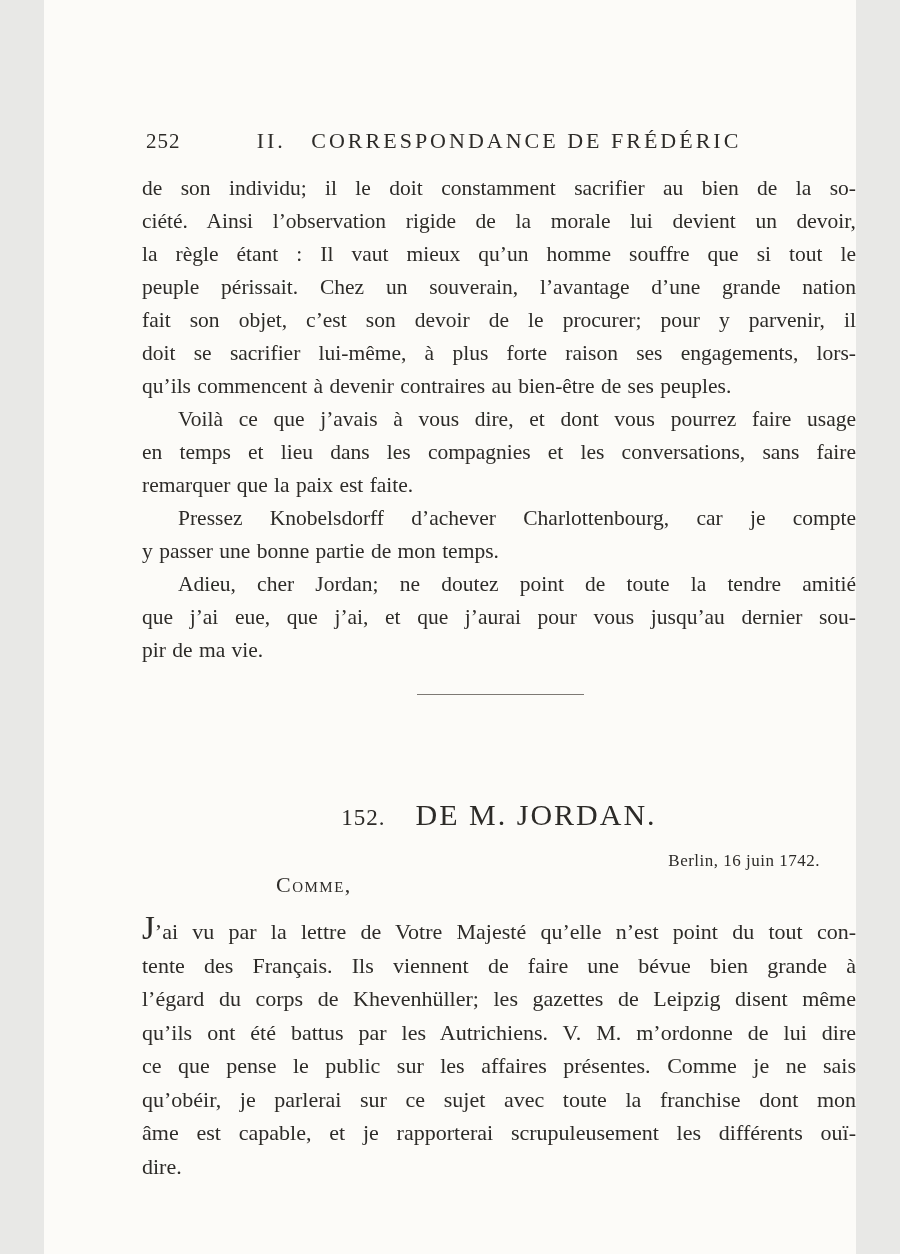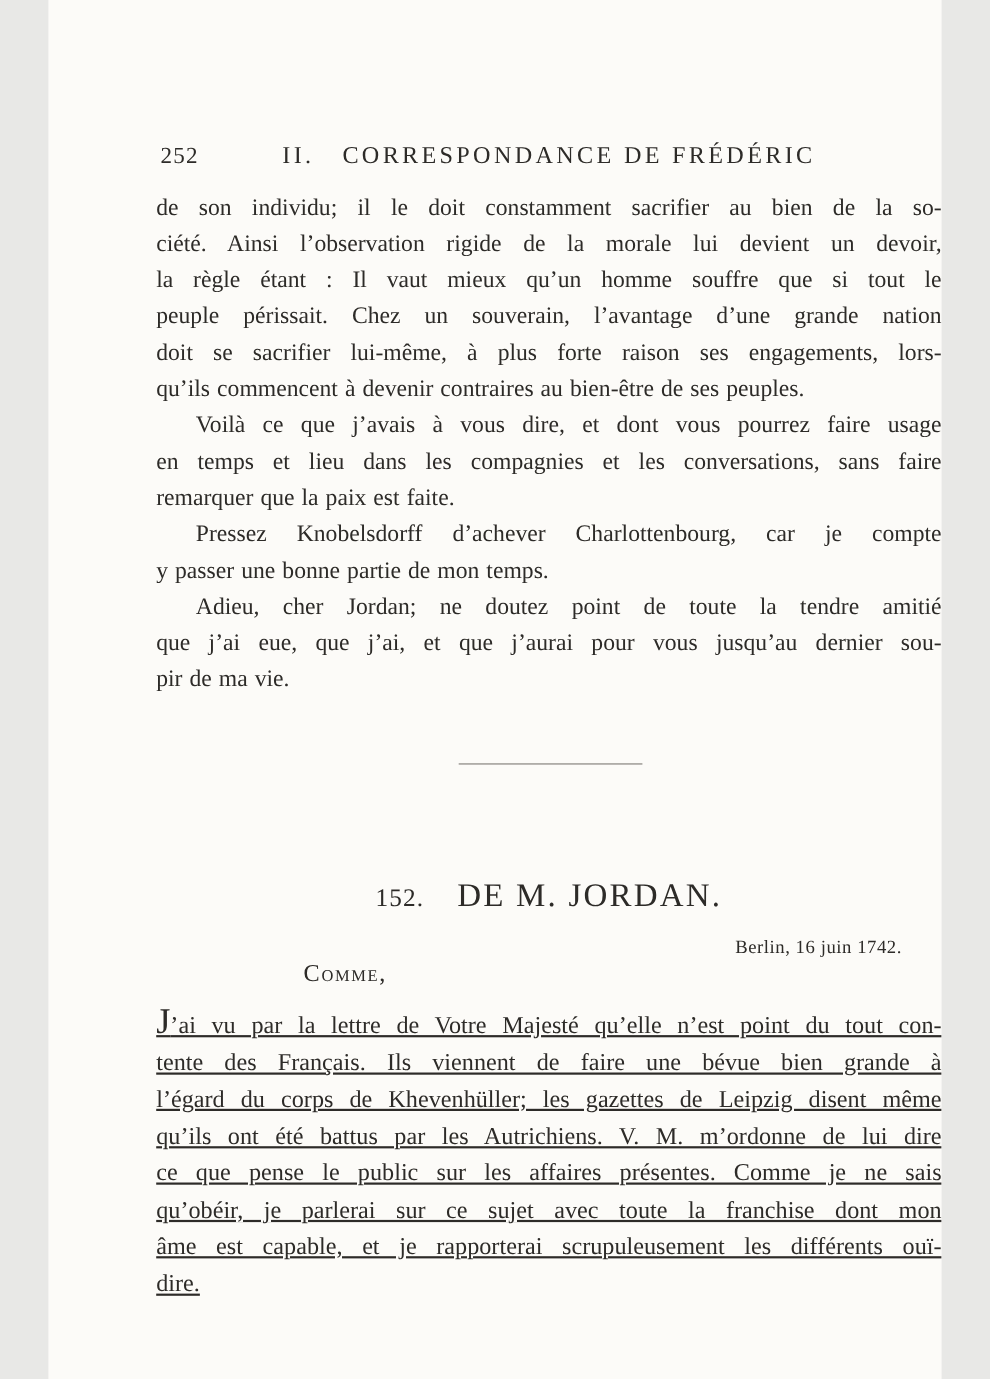--- a/index.html
+++ b/index.html
@@ -27,21 +27,21 @@
   .head-title {
     text-align: center;
     font-size: 22px;
     letter-spacing: 3px;
     white-space: pre;
   }
 
   
   .textblock { position: absolute; left: 98px; width: 714px; }
   .block-151 { top: 172px; }
-  .block-152 { top: 915px; text-decoration: underline; }
+  .block-152 { top: 915px; }
 
   .tline {
     font-size: 21.5px;
     height: 33px;
     line-height: 33px;
     text-align: justify;
     text-align-last: justify;
     word-spacing: 1px;
   }
   .block-152 .tline { font-size: 22px; height: 33.5px; line-height: 33.5px; }
@@ -105,20 +105,21 @@
   <div class="running-head">
     <span class="page-num">252</span>
     <div class="head-title">II.   CORRESPONDANCE DE FRÉDÉRIC</div>
   </div>
 
   <div class="textblock block-151">
     <div class="tline">de son individu; il le doit constamment sacrifier au bien de la so-</div>
     <div class="tline">ciété. Ainsi l’observation rigide de la morale lui devient un devoir,</div>
     <div class="tline">la règle étant : Il vaut mieux qu’un homme souffre que si tout le</div>
     <div class="tline">peuple périssait. Chez un souverain, l’avantage d’une grande nation</div>
+    <div class="tline">fait son objet, c’est son devoir de le procurer; pour y parvenir, il</div>
     <div class="tline">doit se sacrifier lui-même, à plus forte raison ses engagements, lors-</div>
     <div class="tline final">qu’ils commencent à devenir contraires au bien-être de ses peuples.</div>
 
     <div class="tline indent">Voilà ce que j’avais à vous dire, et dont vous pourrez faire usage</div>
     <div class="tline">en temps et lieu dans les compagnies et les conversations, sans faire</div>
     <div class="tline final">remarquer que la paix est faite.</div>
 
     <div class="tline indent">Pressez Knobelsdorff d’achever Charlottenbourg, car je compte</div>
     <div class="tline final">y passer une bonne partie de mon temps.</div>
 

